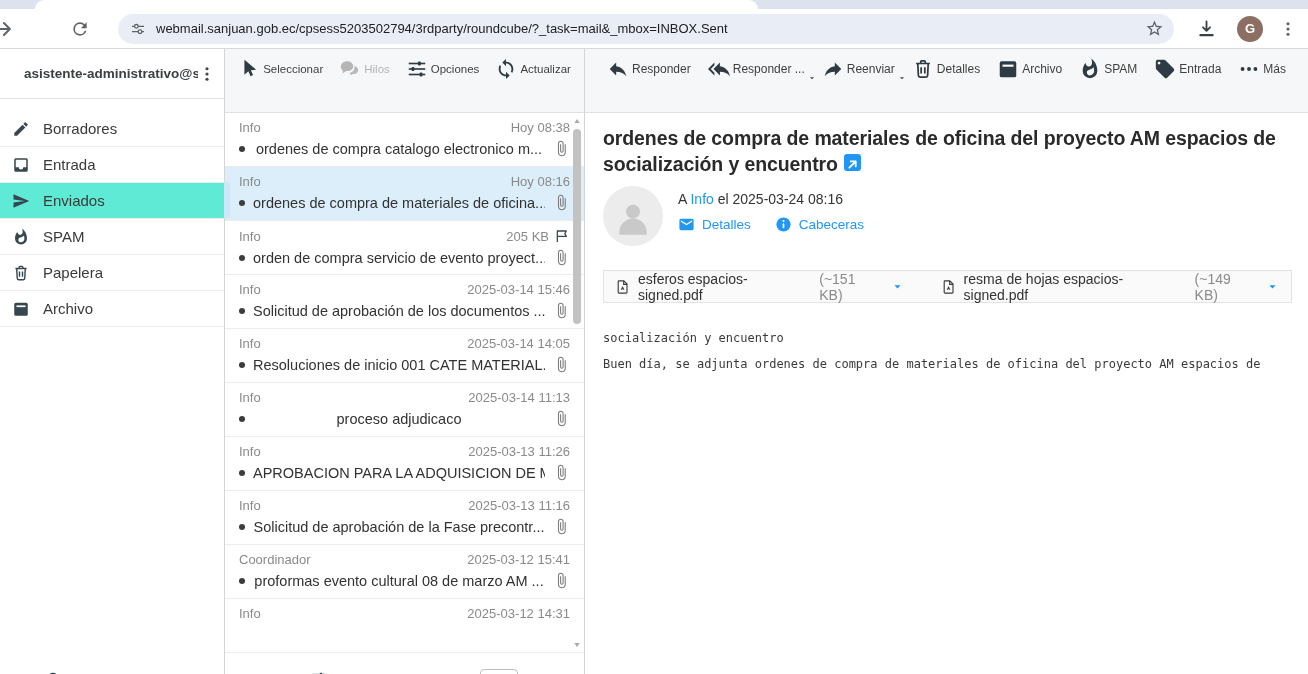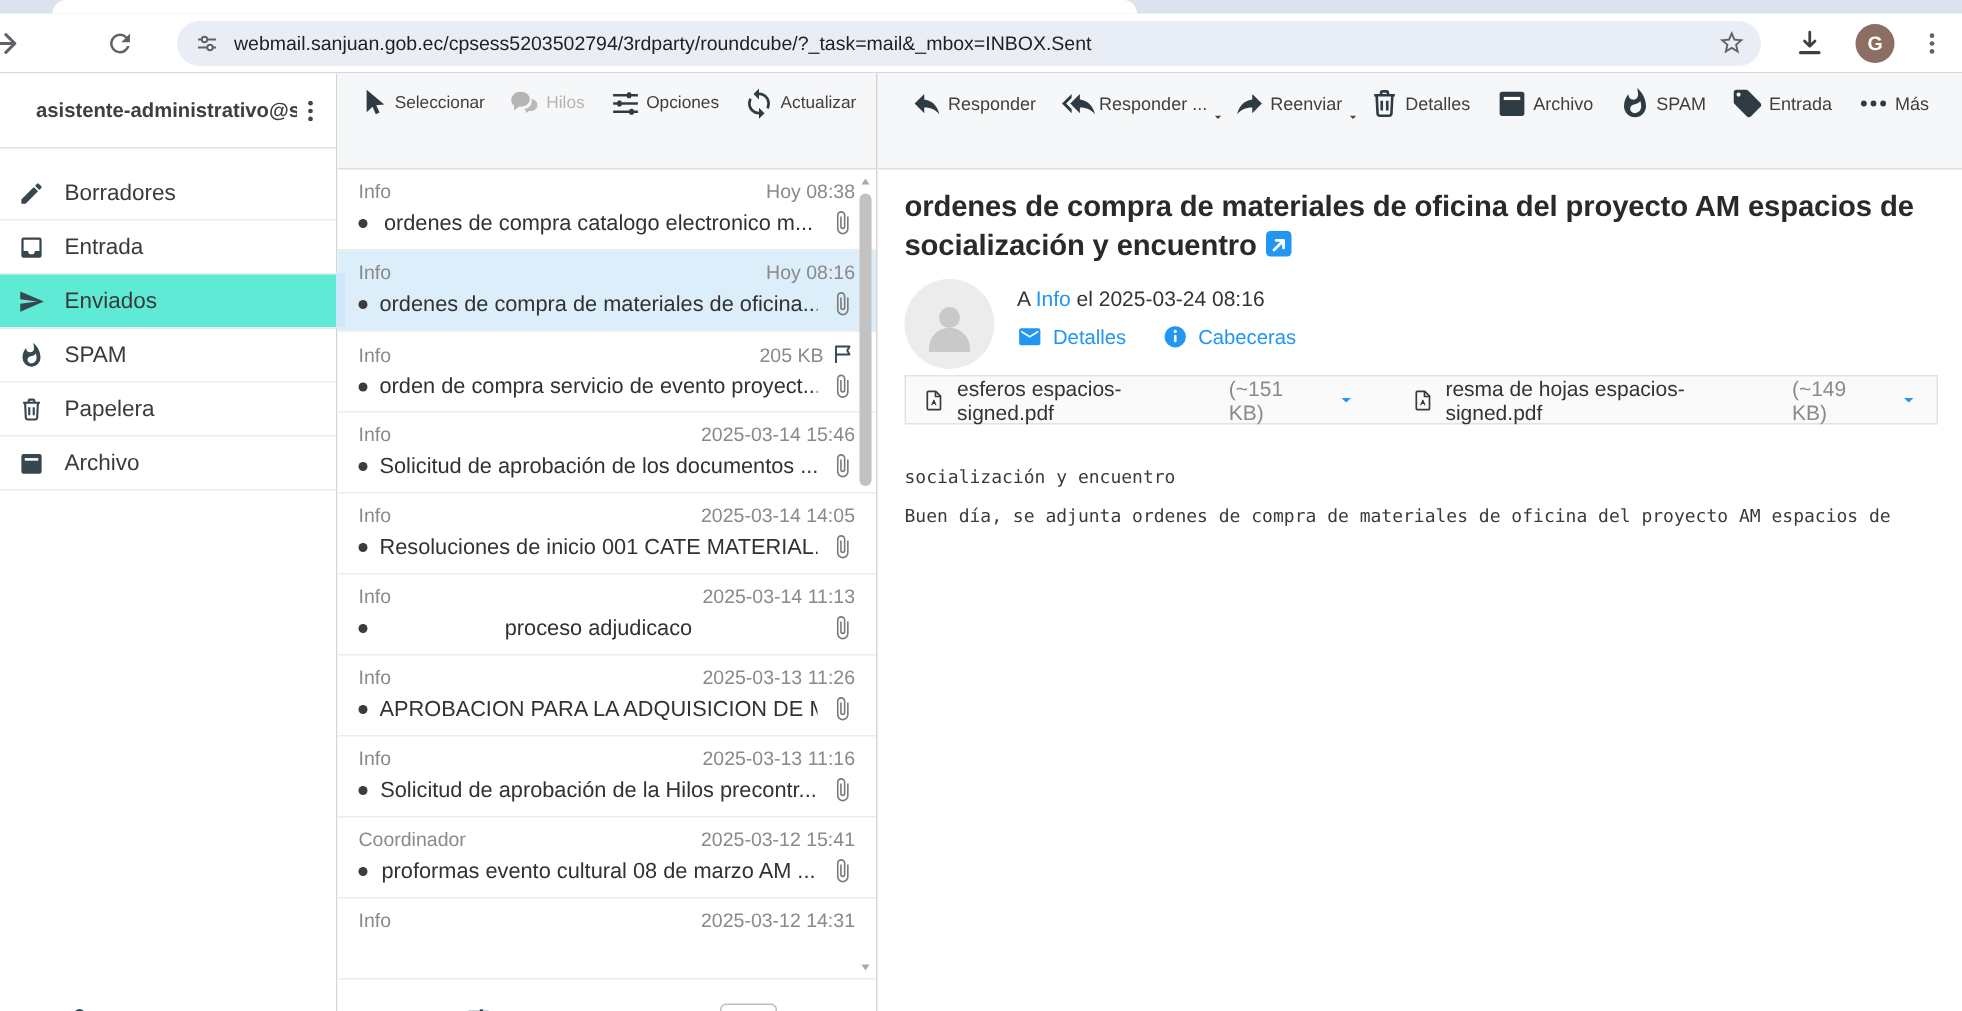--- a/index.html
+++ b/index.html
@@ -85,21 +85,21 @@
   .ext-link svg{width:100%;height:100%;}
   .sender-block{display:flex;gap:15px;margin-top:9px;}
   .avatar{width:60px;height:60px;border-radius:50%;background:#ececec;overflow:hidden;position:relative;}
   .avatar .ic{position:absolute;left:10px;top:10px;width:40px;height:44px;color:#c9c9c9;}
   .sender-lines{padding-top:5px;}
   .from-line{font-size:14px;color:#333;}
   .from-name{color:var(--accent);cursor:pointer;}
   .hdr-links{display:flex;align-items:center;gap:24px;margin-top:9px;}
   .hdr-link{display:flex;align-items:center;gap:7px;font-size:13.5px;color:var(--accent);cursor:pointer;}
   .hdr-link .ic{width:17px;height:17px;color:var(--accent);}
-  .attachbar{margin-top:4px;border:1px solid #e3e3e3;background:#fafafa;height:33px;display:flex;align-items:center;padding:0 11px;gap:36px;box-sizing:border-box;}
+  .attachbar{margin-top:24px;border:1px solid #e3e3e3;background:#fafafa;height:33px;display:flex;align-items:center;padding:0 11px;gap:36px;box-sizing:border-box;}
   .attach{display:flex;align-items:center;gap:7px;cursor:pointer;}
   .attach .file-ic{width:16px;height:18px;color:#3a3a3a;}
   .attach-name{font-size:14px;color:#333;}
   .attach-size{font-size:14px;color:#8a8a8a;}
   .attach .caret{width:15px;height:15px;color:var(--accent);}
   .mailbody{margin-top:23px;font-family:"DejaVu Sans Mono",monospace;font-size:12px;color:#3a3a3a;line-height:2.15;white-space:pre;}
 </style>
 </head>
 <body>
 
@@ -434,21 +434,21 @@
         <div class="msg">
           <div class="msg-l1">
        <span class="msg-sender">Info</span>
        <span class="msg-meta">
          <span>2025-03-13 11:16</span>
 
        </span>
      </div>
      <div class="msg-l2">
        <span class="dot"></span>
-       <span class="msg-subj">Solicitud de aprobación de la Hilos precontr...</span>
+       <span class="msg-subj">Solicitud de aprobación de la Fase precontr...</span>
        <span class="ic clip-ic">
               <svg viewBox="0 0 24 24">
                 <path fill="currentColor" d="M16.5 6v11.5c0 2.21-1.79 4-4 4s-4-1.79-4-4V5a2.5 2.5 0 0 1 5 0v10.5c0 .55-.45 1-1 1s-1-.45-1-1V6H10v9.5a2.5 2.5 0 0 0 5 0V5c0-2.21-1.79-4-4-4S7 2.79 7 5v12.5c0 3.04 2.46 5.5 5.5 5.5s5.5-2.46 5.5-5.5V6h-1.5z"></path>
               </svg>
             </span>
      </div>
         </div>
         <div class="msg">
           <div class="msg-l1">
        <span class="msg-sender">Coordinador</span>

